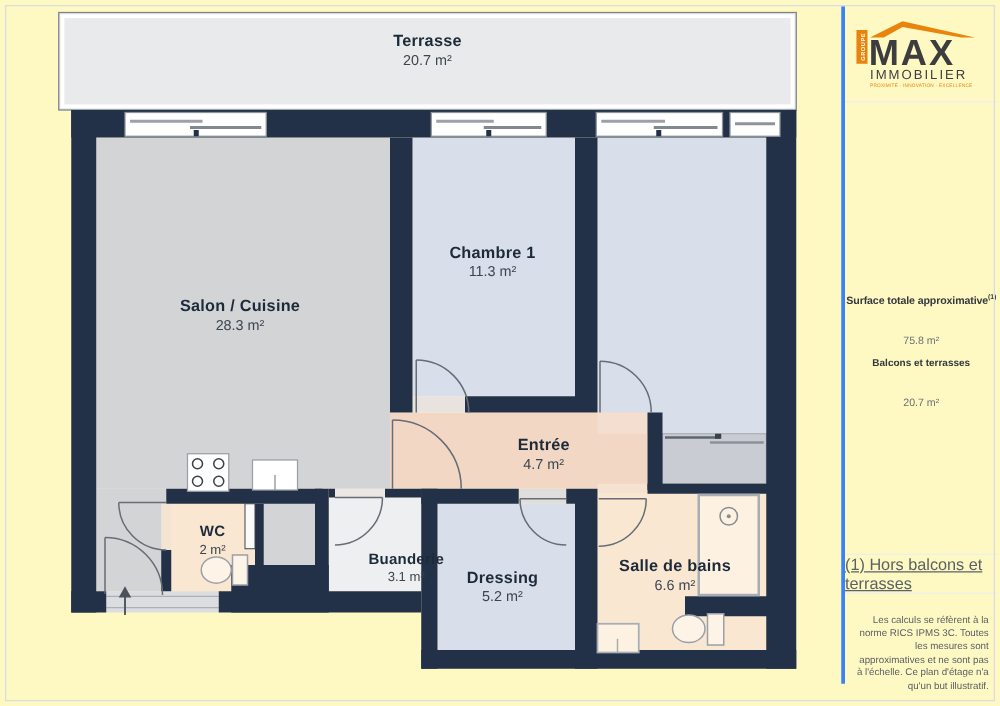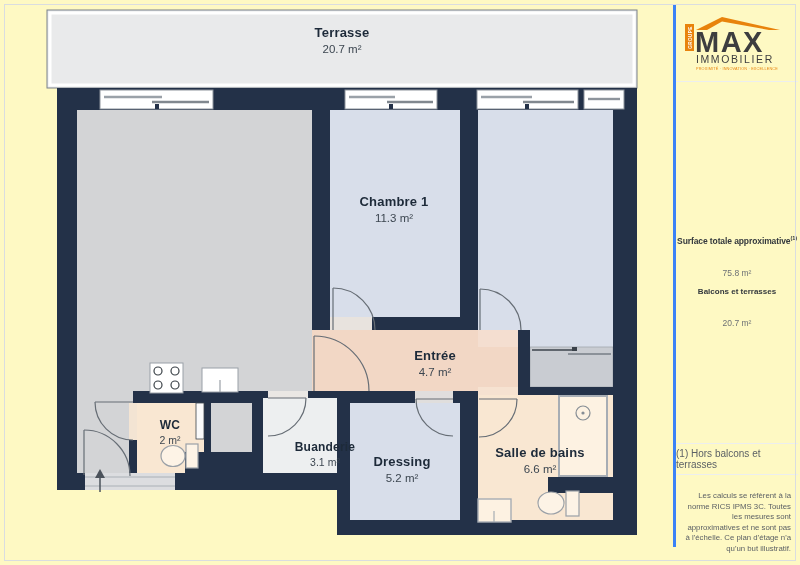--- a/index.html
+++ b/index.html
@@ -20,21 +20,21 @@
   .sidebar{position:absolute;top:5px;bottom:18px;left:673px;width:122px;border-left:3px solid #3b82f6;}
   .logo-block{position:absolute;top:0;left:0;right:0;height:76px;border-bottom:1px solid #eceeef;
               display:flex;align-items:center;justify-content:center;}
   .surface-block{position:absolute;top:230px;left:0;right:0;text-align:center;}
   .s-title{font-size:8.5px;font-weight:700;color:#33383d;letter-spacing:-.1px;white-space:nowrap;}
   .s-title sup{font-size:5.5px;}
   .s-val{font-size:8.5px;color:#6d7175;margin-top:22px;}
   .b-title{font-size:8px;font-weight:700;color:#33383d;margin-top:9px;}
   .footnote-block{position:absolute;top:438px;left:0;right:0;height:30px;border-top:1px solid #eceeef;
                   border-bottom:1px solid #eceeef;display:flex;align-items:center;justify-content:center;
-                  font-size:10px;color:#5c6166;}
+                  font-size:13px;color:#5c6166;text-decoration:underline;}
   .legal-block{position:absolute;top:468px;left:0;right:0;}
   .legal-block p{font-size:7.8px;color:#5a5f64;line-height:10.5px;text-align:right;
                  margin:18px 7px 0 7px;}
   .brand{margin-top:10px;text-align:center;font-size:8.5px;letter-spacing:.8px;color:#3f4347;}
   .brand b{font-weight:700;}
 </style>
 </head>
 <body>
 
 <div class="page">
@@ -196,20 +196,24 @@
     <g>
       <line x1="100" y1="492" x2="100" y2="473" stroke="#4b525b" stroke-width="1.5"></line>
       <polygon points="95,478 105,478 100,469" fill="#4b525b"></polygon>
     </g>
   </svg>
 
   <div class="rlabel" style="left:342px;top:40px">
     <span class="rname">Terrasse</span>
     <span class="rarea">20.7 m²</span>
   </div>
+  <div class="rlabel" style="left:192px;top:252px">
+    <span class="rname">Salon / Cuisine</span>
+    <span class="rarea">28.3 m²</span>
+  </div>
   <div class="rlabel" style="left:394px;top:209px">
     <span class="rname">Chambre 1</span>
     <span class="rarea">11.3 m²</span>
   </div>
   <div class="rlabel" style="left:435px;top:363px">
     <span class="rname">Entrée</span>
     <span class="rarea">4.7 m²</span>
   </div>
   <div class="rlabel sm" style="left:170px;top:432px">
     <span class="rname">WC</span>

